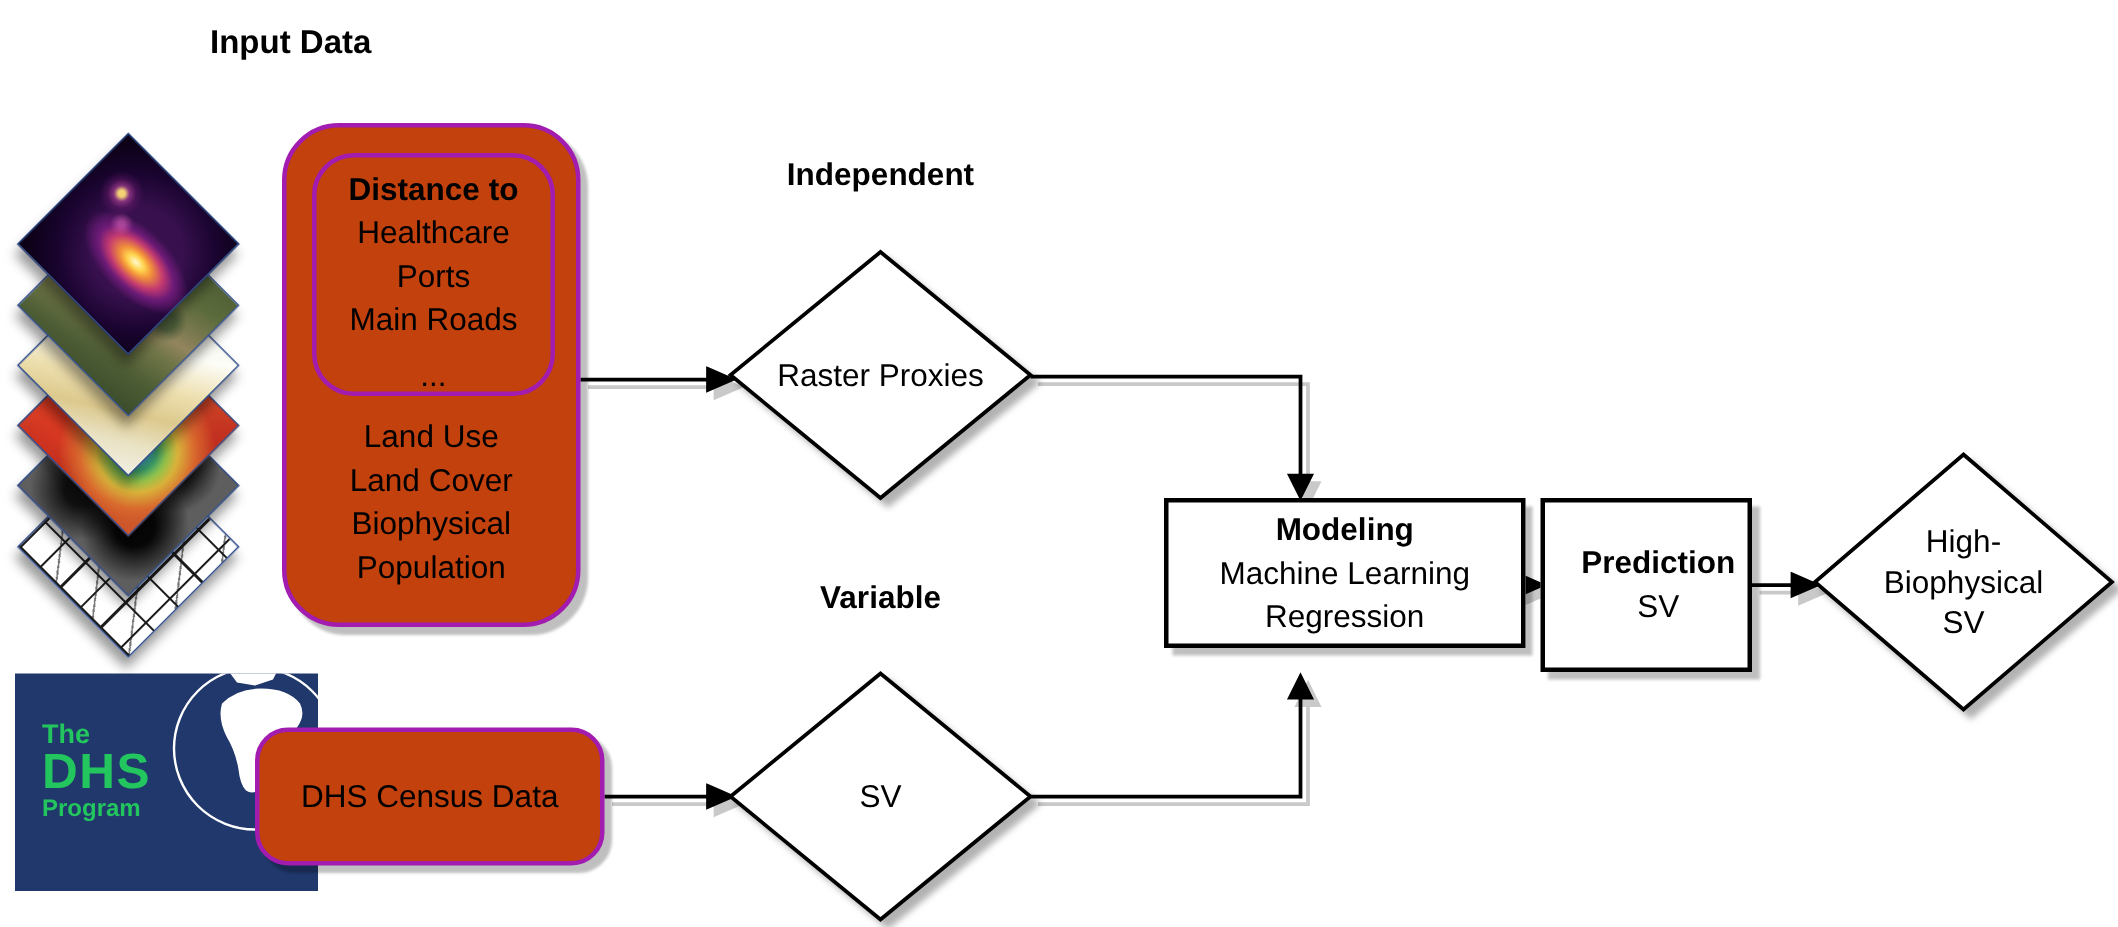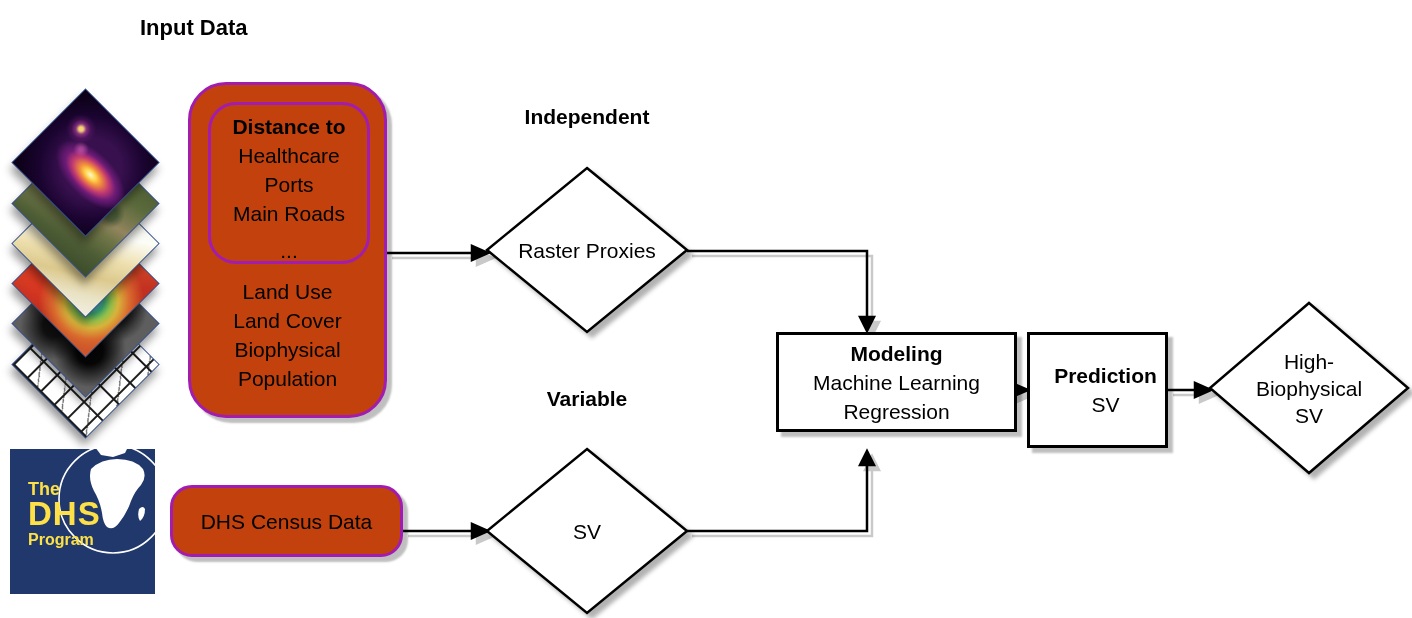--- a/index.html
+++ b/index.html
@@ -83,22 +83,22 @@
   }
   .layer-roads{
     background-color:#fff;
     background-image:
       repeating-linear-gradient(90deg, #1c1c1c 0 1.6px, transparent 1.6px 19px),
       repeating-linear-gradient(0deg, #1c1c1c 0 1.6px, transparent 1.6px 23px),
       repeating-linear-gradient(52deg, rgba(0,0,0,.55) 0 1.2px, transparent 1.2px 27px);
   }
   
   .dhs-logo{
-    position:absolute;left:10px;top:449px;width:145px;height:145px;
-    overflow:hidden;color:#fde047;
+    position:absolute;left:10px;top:449px;width:160px;height:145px;
+    overflow:hidden;color:#22c55e;padding-left:42px;
   }
   .dhs-logo .logo-line{position:absolute;left:18px;white-space:nowrap;}
   .logo-the{top:30px;font-size:18px;font-weight:bold;}
   .logo-dhs{top:46px;font-size:33px;font-weight:bold;letter-spacing:1px;}
   .logo-program{top:82px;font-size:16px;font-weight:bold;}
   .globe-svg{position:absolute;right:-12px;top:-6px;}
 </style>
 </head>
 <body>
 
@@ -169,21 +169,21 @@
       </div>
     </div>
     <div class="abs node-text" style="left:0;top:192px;width:100%;">
       <div>Land Use</div>
       <div>Land Cover</div>
       <div>Biophysical</div>
       <div>Population</div>
     </div>
   </div>
 
-  <div class="abs rbox center-flex shape-z" style="left:170px;top:485px;width:233px;height:72px;border-radius:22px;">
+  <div class="abs rbox center-flex shape-z" style="left:170px;top:485px;width:233px;height:92px;border-radius:22px;">
     <span class="node-text">DHS Census Data</span>
   </div>
 
   <div class="abs var-label shape-z" style="left:487px;top:104px;width:200px;">
     <div>Independent</div>
   </div>
 
   <div class="diamond-wrap shape-z" style="left:482px;top:163px;width:210px;height:174px;">
     <svg width="210" height="174" viewBox="0 0 210 174">
       <polygon points="105,5 205,87 105,169 5,87" fill="#ffffff" stroke="#000000" stroke-width="2.5"></polygon>

